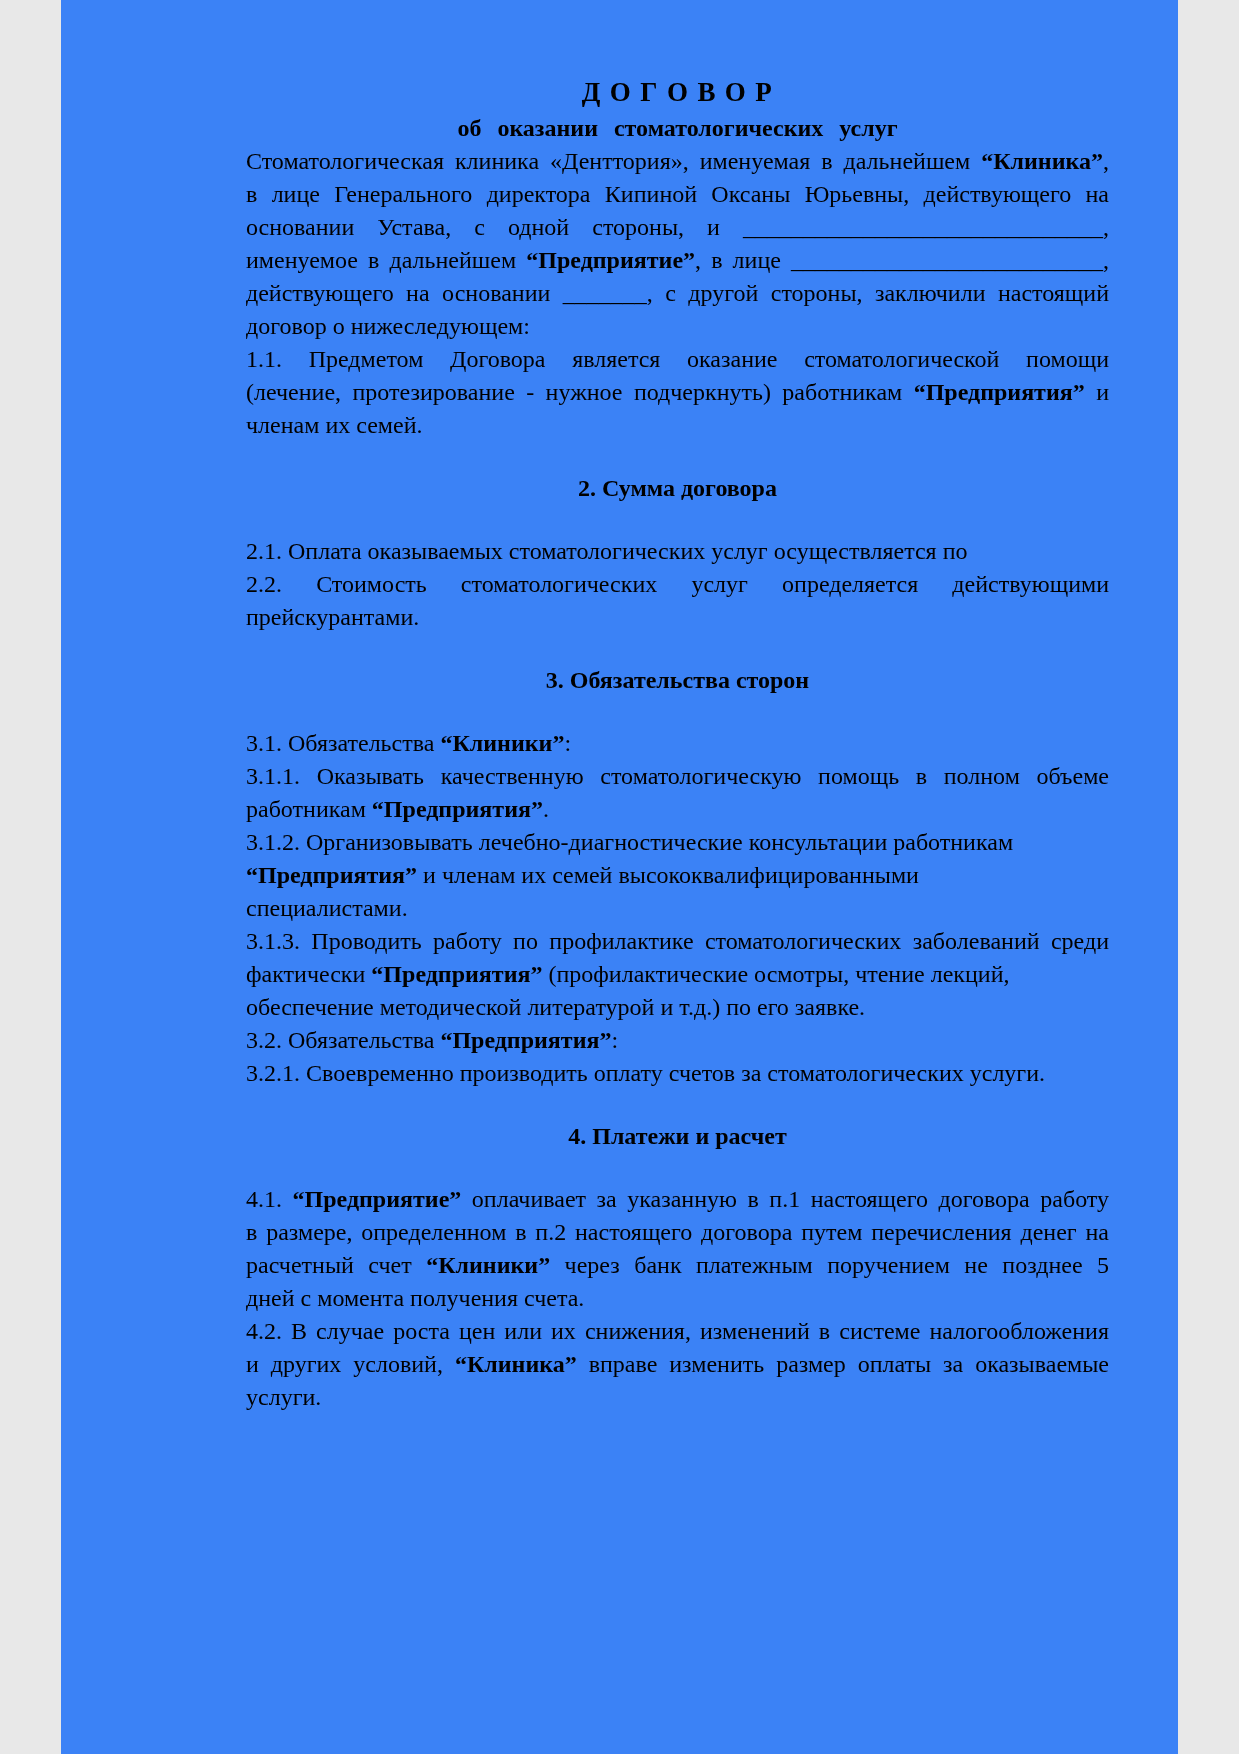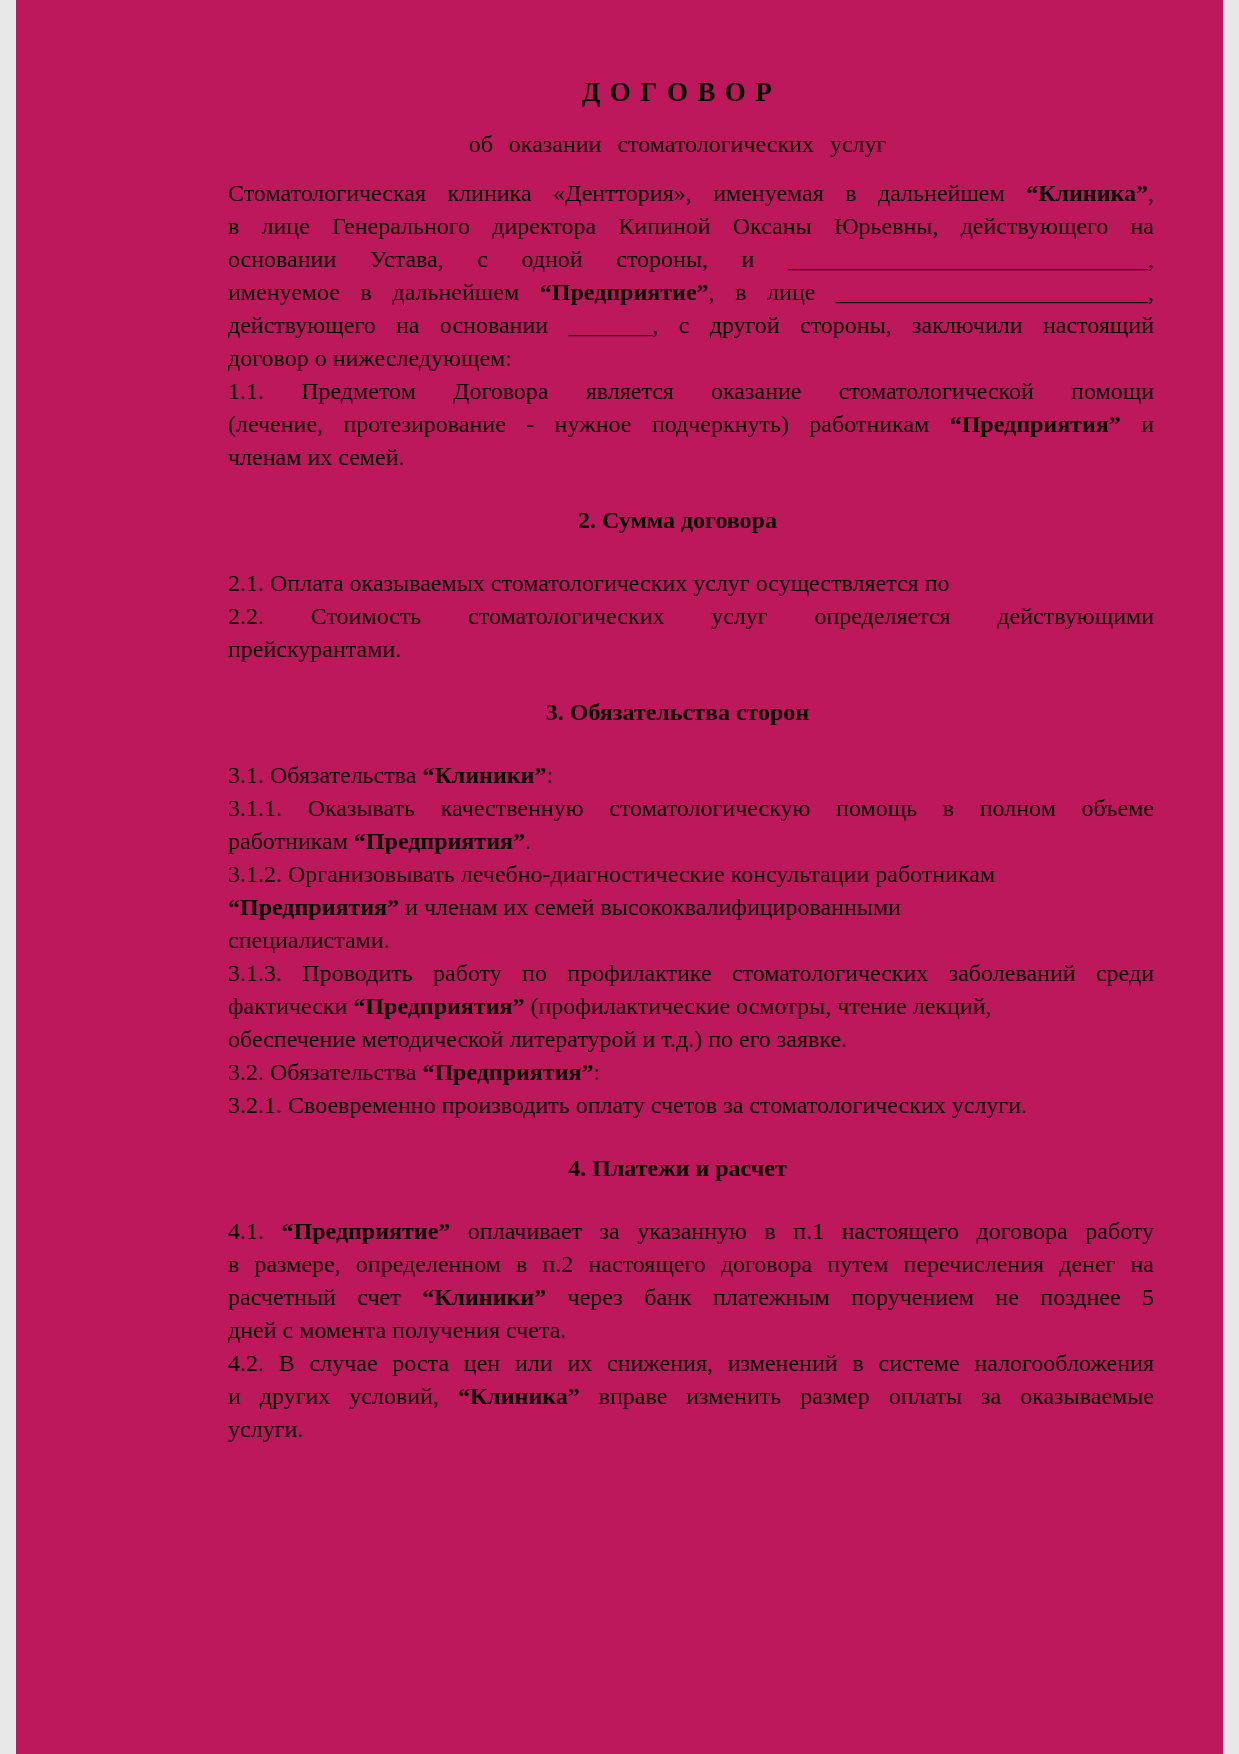--- a/index.html
+++ b/index.html
@@ -1,58 +1,57 @@
 <!DOCTYPE html>
 <html lang="ru"><head>
 <meta charset="utf-8">
 <style>
   html, body { margin: 0; padding: 0; background: #e8e8e8; }
   .page {
     position: relative;
-    width: 1207px;
+    width: 1117px;
     height: 1754px;
     margin: 0 auto;
     box-sizing: border-box;
-    background: #be185d;
+    background: #3b82f6;
     color: #000000;
     padding: 72px 69px 40px 185px;
     font-family: "Liberation Serif", "DejaVu Serif", serif;
     font-size: 24px;
     overflow: hidden;
   }
   .doc-title {
     margin: 0;
     font-size: 27px;
     font-weight: bold;
     line-height: 40px;
     text-align: center;
     letter-spacing: 0.05em;
     white-space: pre;
   }
   .doc-subtitle {
-    margin: 16px;
+    margin: 0;
     font-size: 24px;
-    font-weight: normal;
+    font-weight: bold;
     line-height: 33px;
     text-align: center;
     white-space: pre;
     word-spacing: 2px;
   }
   .contract-body { margin: 0; }
   .section-heading {
     font-weight: bold;
     line-height: 33px;
     text-align: center;
     margin: 30px 0;
   }
   .para { margin: 0; }
   .line {
     line-height: 33px;
     white-space: pre;
-    margin-left: 27px;
   }
   .line.stretch {
     white-space: normal;
     text-align: justify;
     text-align-last: justify;
   }
   .bold { font-weight: bold; }
 </style>
 </head>
 <body>

